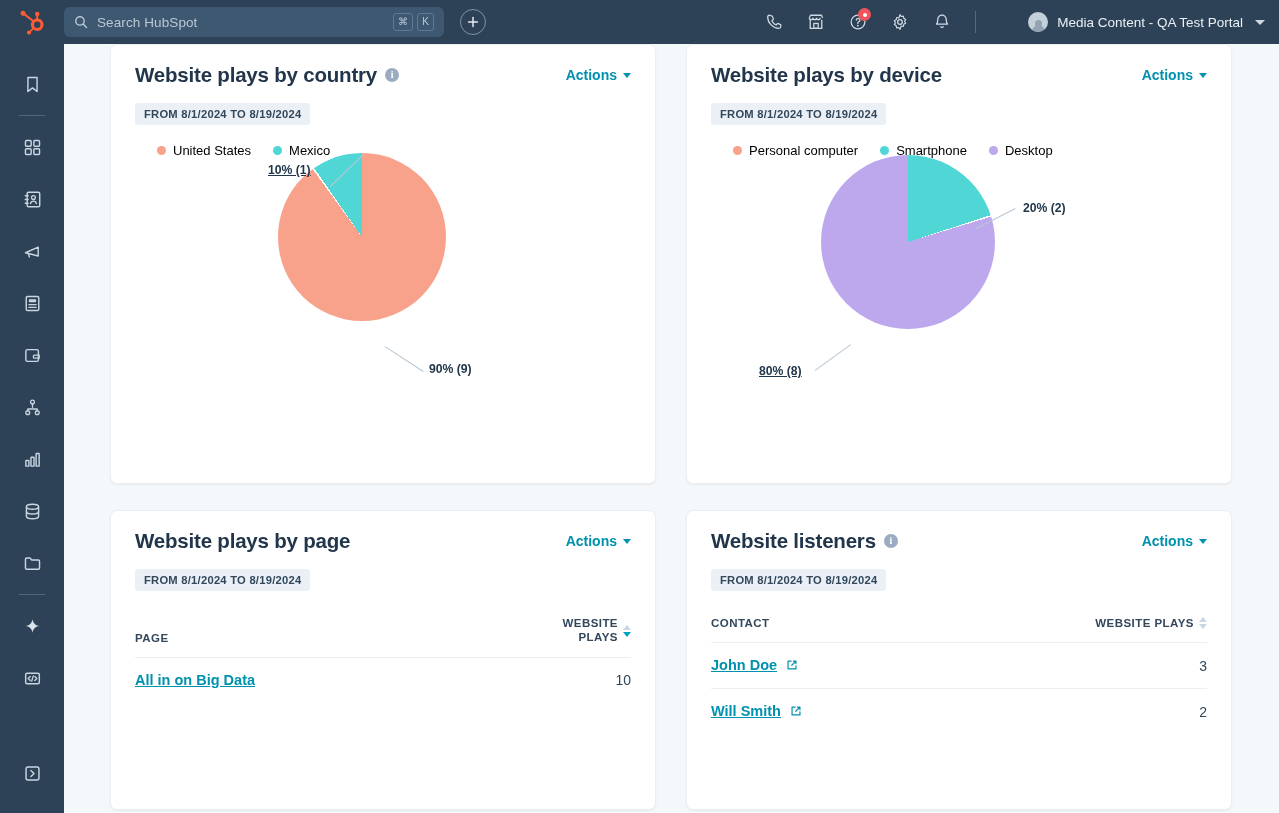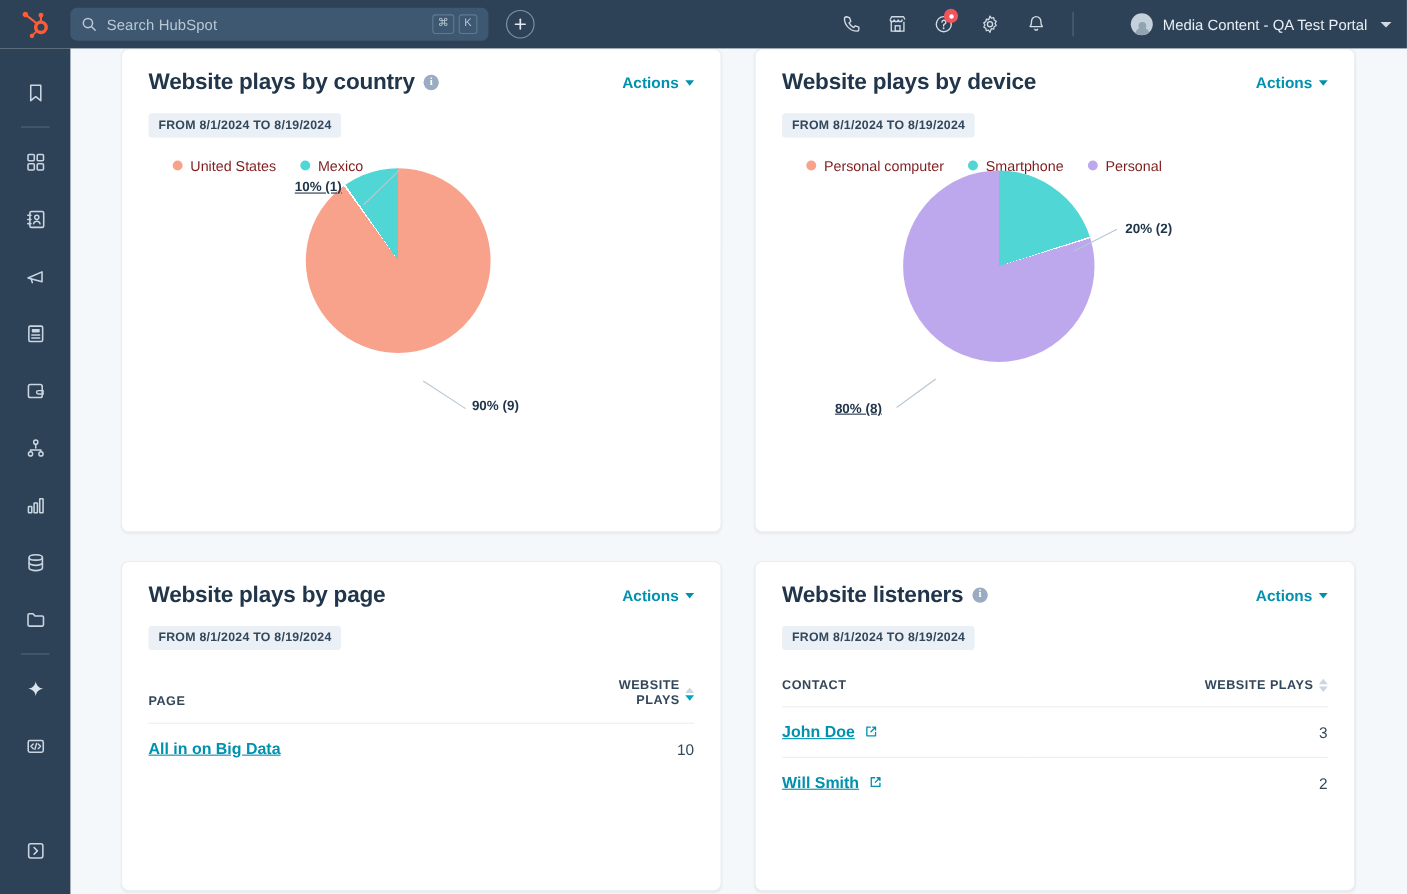--- a/index.html
+++ b/index.html
@@ -244,21 +244,21 @@
     display: flex;
     gap: 22px;
     margin-top: 18px;
     padding-left: 22px;
   }
   .legend-item {
     display: flex;
     align-items: center;
     gap: 7px;
     font-size: 13px;
-    color: #7f1d1d;
+    color: #000000;
   }
   .legend-dot {
     width: 9px; height: 9px;
     border-radius: 50%;
     display: block;
   }
 
   
   .pie-area {
     position: relative;
@@ -593,21 +593,21 @@
         <span class="legend-item">
           <span class="legend-dot" style="background:#f8a18b"></span>
           <span>Personal computer</span>
         </span>
         <span class="legend-item">
           <span class="legend-dot" style="background:#51d6d6"></span>
           <span>Smartphone</span>
         </span>
         <span class="legend-item">
           <span class="legend-dot" style="background:#bda8ee"></span>
-          <span>Personal</span>
+          <span>Desktop</span>
         </span>
       </div>
 
       <div class="pie-area">
 
         <div class="pie" style="left:110px; top:-13px; width:174px; height:174px;
                     background: conic-gradient(#51d6d6 0deg 72deg, #fff 72deg 73deg, #bda8ee 73deg 360deg);"></div>
 
         <div class="leader" style="left:265px; top:60px; width:44px; transform:rotate(-27deg);"></div>
         <span class="pie-label" style="left:312px; top:33px;">20% (2)</span>

